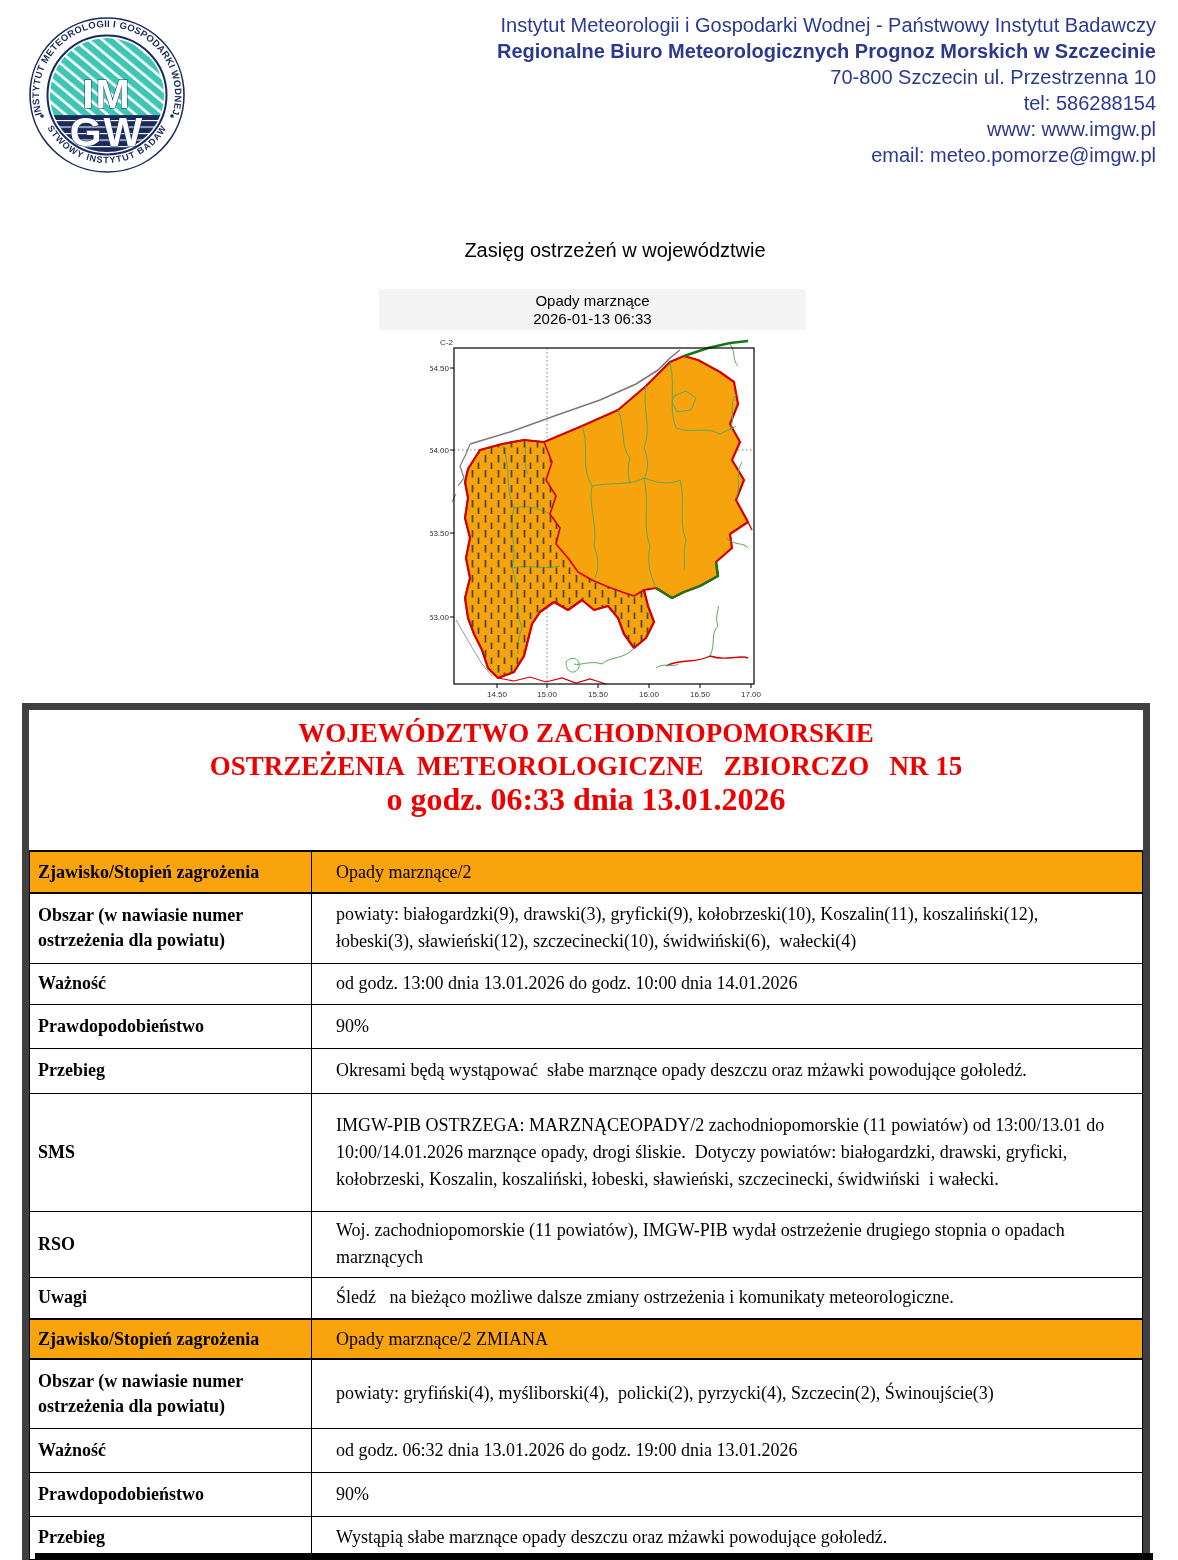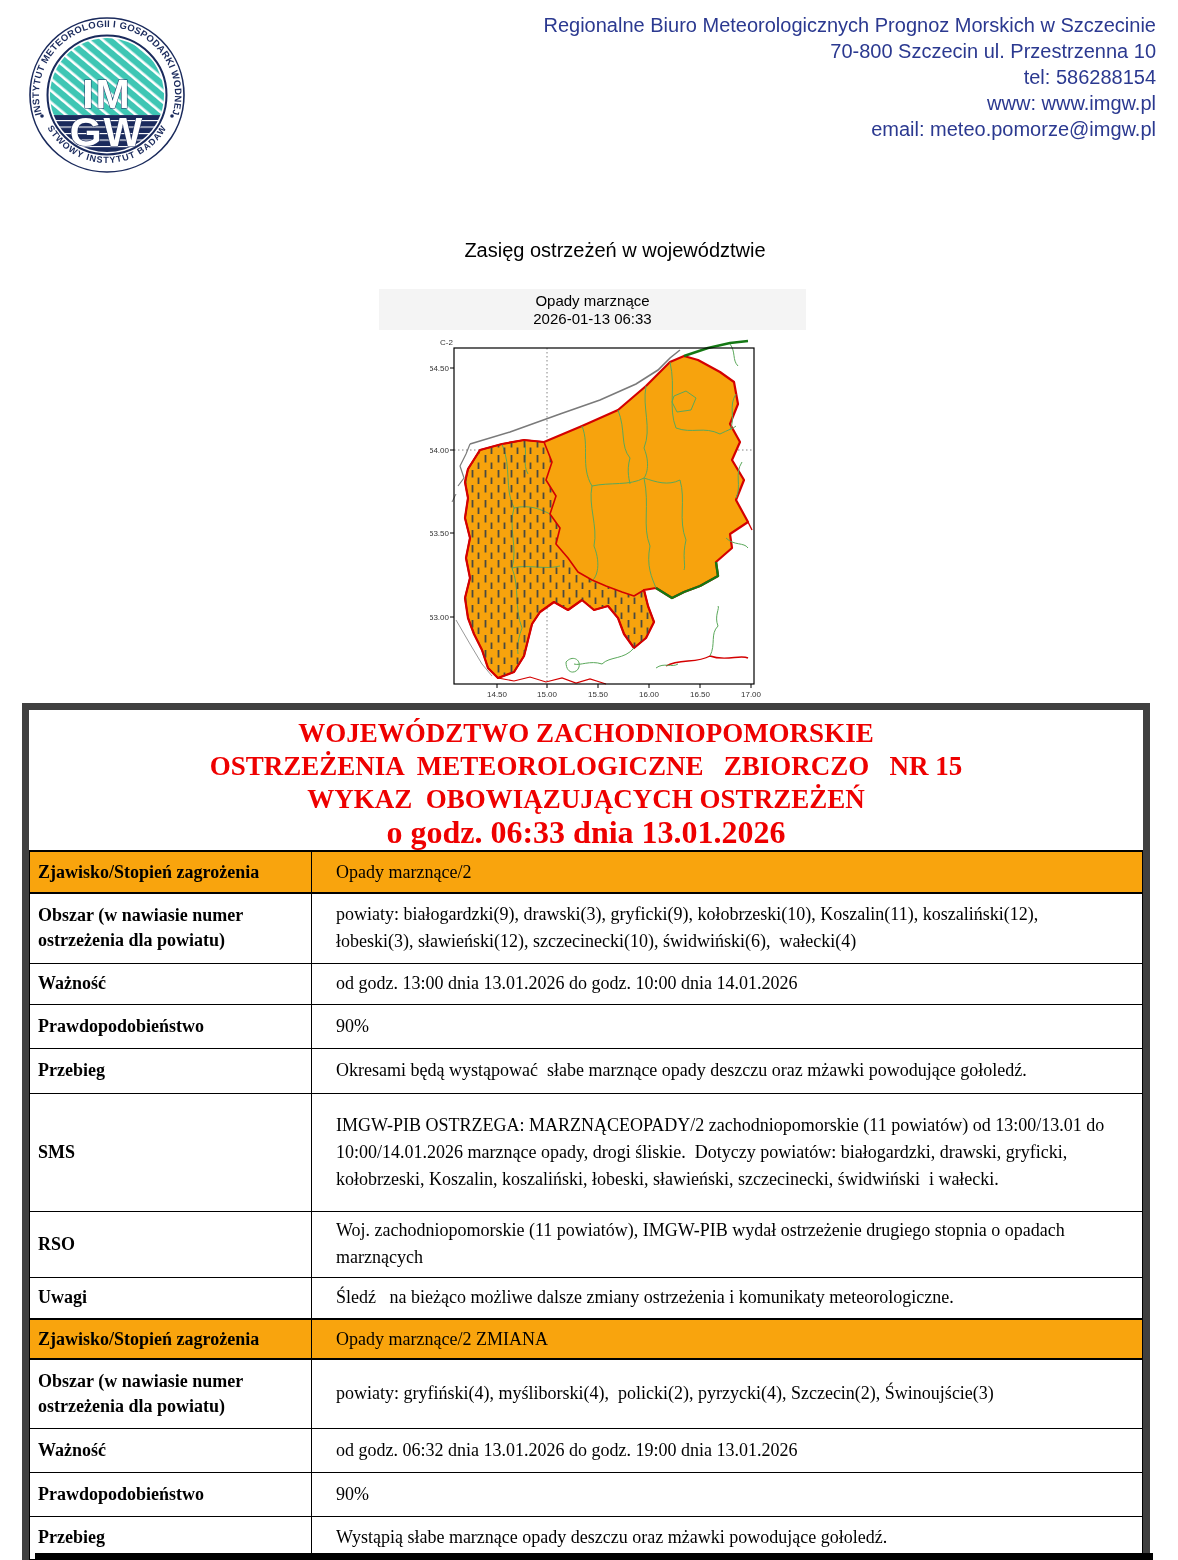--- a/index.html
+++ b/index.html
@@ -2,21 +2,21 @@
 <html><head>
 <meta charset="utf-8">
 <style>
   html,body{margin:0;padding:0;background:#fff;}
   .page{position:relative;width:1178px;height:1560px;background:#fff;overflow:hidden;
         font-family:"Liberation Sans",sans-serif;color:#000;}
   
   .logo{position:absolute;left:28px;top:16px;width:158px;height:158px;}
   .org-block{position:absolute;top:12px;right:22px;text-align:right;color:#2B3990;
              font-size:20px;line-height:26px;}
-  .org-block .bold{font-weight:normal;}
+  .org-block .bold{font-weight:bold;}
   
   .map-title{position:absolute;top:239px;left:425px;width:380px;text-align:center;font-size:20px;}
   .map-caption{position:absolute;left:379px;top:289px;width:427px;height:41px;background:#f4f4f4;
                text-align:center;font-size:15px;line-height:18px;padding-top:3px;box-sizing:border-box;}
   .map-wrap{position:absolute;left:430px;top:334px;width:332px;height:370px;}
   .map-wrap svg{display:block;width:100%;height:100%;}
   .tick{font-size:8px;fill:#333;font-family:"Liberation Sans",sans-serif;}
   
   .doc-box{position:absolute;left:22px;top:703px;width:1114px;border:7px solid #404040;background:#fff;}
   .doc-title{height:140px;box-sizing:border-box;padding-top:7px;text-align:center;color:#EE0000;
@@ -60,20 +60,21 @@
       <textPath href="#arcTop" startOffset="50%" text-anchor="middle">INSTYTUT METEOROLOGII I GOSPODARKI WODNEJ</textPath>
     </text>
     <text font-family="Liberation Sans, sans-serif" font-size="9" font-weight="bold" fill="#1A2A5C" letter-spacing="1">
       <textPath href="#arcBot" startOffset="50%" text-anchor="middle">PAŃSTWOWY INSTYTUT BADAWCZY</textPath>
     </text>
     <circle cx="14" cy="100" r="1.8" fill="#1A2A5C"></circle>
     <circle cx="144" cy="100" r="1.8" fill="#1A2A5C"></circle>
   </svg>
 
   <div class="org-block">
+    <div>Instytut Meteorologii i Gospodarki Wodnej - Państwowy Instytut Badawczy</div>
     <div class="bold">Regionalne Biuro Meteorologicznych Prognoz Morskich w Szczecinie</div>
     <div>70-800 Szczecin ul. Przestrzenna 10</div>
     <div>tel: 586288154</div>
     <div>www: www.imgw.pl</div>
     <div>email: meteo.pomorze@imgw.pl</div>
   </div>
 
   <div class="map-title">Zasięg ostrzeżeń w województwie</div>
   <div class="map-caption">
     <div>Opady marznące</div>
@@ -170,21 +171,20 @@
         <text class="tick" x="270" y="363" text-anchor="middle">16.50</text>
         <text class="tick" x="321" y="363" text-anchor="middle">17.00</text>
       </g>
     </svg>
   </div>
 
   <div class="doc-box">
     <div class="doc-title">
       <div class="t">WOJEWÓDZTWO ZACHODNIOPOMORSKIE</div>
       <div class="t">OSTRZEŻENIA  METEOROLOGICZNE   ZBIORCZO   NR 15</div>
-      <div class="t">WYKAZ  OBOWIĄZUJĄCYCH OSTRZEŻEŃ</div>
       <div class="t t4">o godz. 06:33 dnia 13.01.2026</div>
     </div>
     <table class="warn">
       <tbody id="warn-body">
           <tr class="header" style="height: 42px;">
             <td class="label">Zjawisko/Stopień zagrożenia</td>
             <td class="value">Opady marznące/2</td>
           </tr>
           <tr class="normal" style="height: 70px;">
             <td class="label">Obszar (w nawiasie numer ostrzeżenia dla powiatu)</td>

